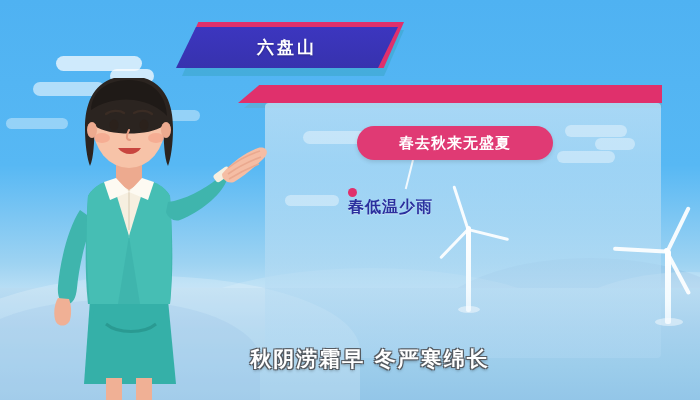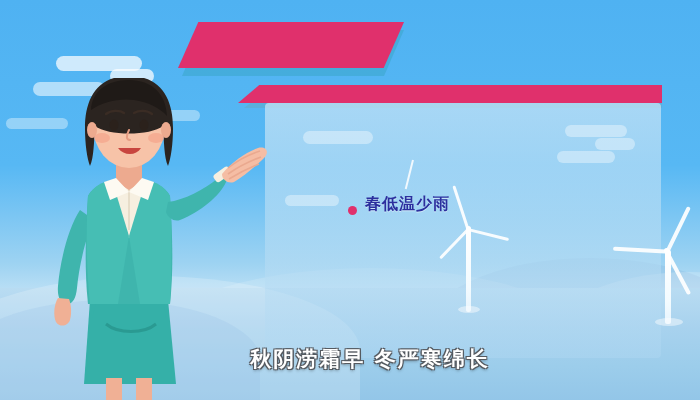--- a/index.html
+++ b/index.html
@@ -55,21 +55,21 @@
 
   
   .pill{position:absolute;left:357px;top:126px;width:196px;height:34px;
        background:#e03a74;border-radius:17px;
        display:flex;align-items:center;justify-content:center;
        box-shadow:0 2px 4px rgba(0,0,0,.12);}
   .pill-text{color:#fff;font-size:15px;font-weight:bold;letter-spacing:1px;}
 
   
   .bullets{position:absolute;left:348px;top:188px;}
-  .bullet-row{display:flex;align-items:flex-end;height:27px;}
+  .bullet-row{display:flex;align-items:flex-start;height:27px;flex-direction:column;}
   .dot{width:9px;height:9px;border-radius:50%;background:#e0306c;margin-right:8px;flex:0 0 auto;}
   .bullet-text{color:#2b2f9e;font-size:16px;font-weight:bold;letter-spacing:1px;
        text-shadow:0 1px 0 rgba(255,255,255,.45);}
 
   
   .pointer{position:absolute;background:#fff;opacity:.85;}
 
   
   .turbine{position:absolute;}
   .tower{position:absolute;background:linear-gradient(180deg,#ffffff 0%,#f3fbff 70%,#e7f4fd 100%);border-radius:2px;}
@@ -137,24 +137,30 @@
     <div class="base" style="left:655px;top:318px;width:28px;height:8px;"></div>
     <div class="hub" style="left:664px;top:248px;"></div>
     <div class="blade" style="left:667px;top:250px;width:54px;height:3.5px;transform:rotate(183deg);"></div>
     <div class="blade" style="left:667px;top:250px;width:50px;height:3.5px;transform:rotate(-64deg);"></div>
     <div class="blade" style="left:667px;top:250px;width:48px;height:3.5px;transform:rotate(62deg);"></div>
   </div>
 
   <div class="banner-wrap">
     <div class="banner-shadow"></div>
     <div class="banner-pink"></div>
+    <div class="banner-main">
+      <span class="banner-text">六盘山</span>
+    </div>
   </div>
 
   <div class="pointer" style="left:412px;top:160px;width:2px;height:30px;transform:rotate(14deg);transform-origin:top center;"></div>
 
+  <div class="pill">
+    <span class="pill-text">春去秋来无盛夏</span>
+  </div>
 
   <div class="bullets">
     <div class="bullet-row">
       <span class="dot"></span>
       <span class="bullet-text">春低温少雨</span>
     </div>
   </div>
 
   <svg class="presenter" viewBox="0 0 250 322">
 

